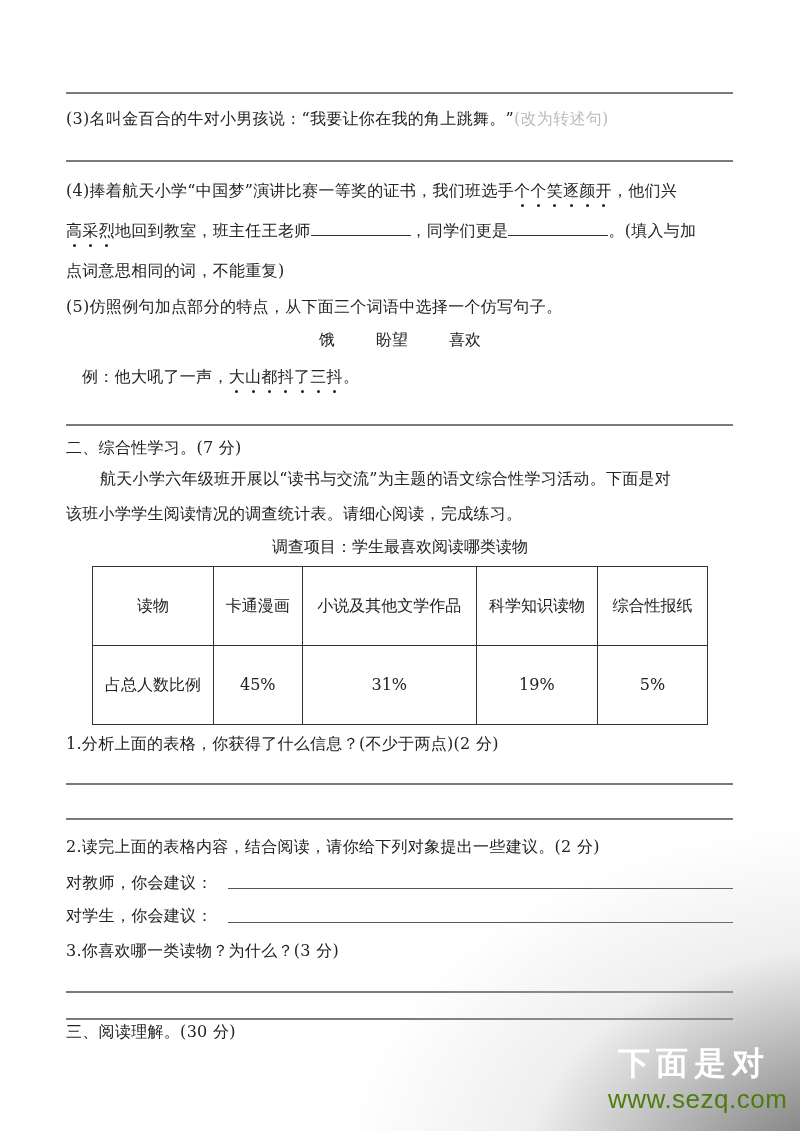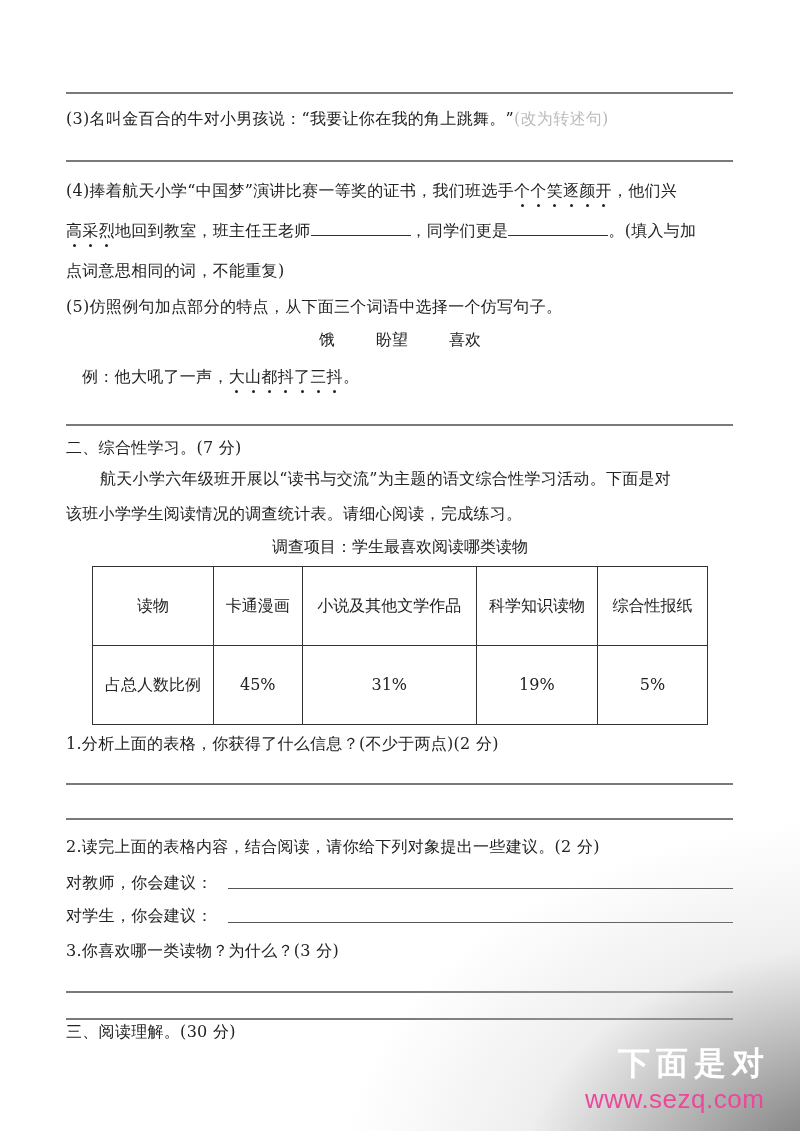--- a/index.html
+++ b/index.html
@@ -28,21 +28,21 @@
     }
     table.survey td { border: 1.5px solid #333; padding: 0 6px; line-height: 32px; }
     table.survey tr.hdr td { height: 78px; }
     table.survey tr.val td { height: 78px; }
     .answer-field { position: absolute; height: 0; border-top: 1.5px solid #555; }
     .watermark-title {
       position: absolute; left: 618px; top: 1042px; font-size: 32px; font-weight: bold; color: #fff;
       letter-spacing: 6px; font-family: "DejaVu Sans", sans-serif;
     }
     .watermark-url {
-      position: absolute; left: 585px; top: 1084px; font-size: 26px; color: #ec4899;
+      position: absolute; left: 608px; top: 1084px; font-size: 26px; color: #4d7c0f;
       font-family: "Liberation Sans", sans-serif; letter-spacing: 0.5px;
     }
   </style>
 </head>
 <body>
 
 <div class="rule" style="top:92px;"></div>
 
 <div class="line" style="top:108px;">
   <span>(3)名叫金百合的牛对小男孩说：“我要让你在我的角上跳舞。”</span><span class="faded">(改为转述句)</span>

